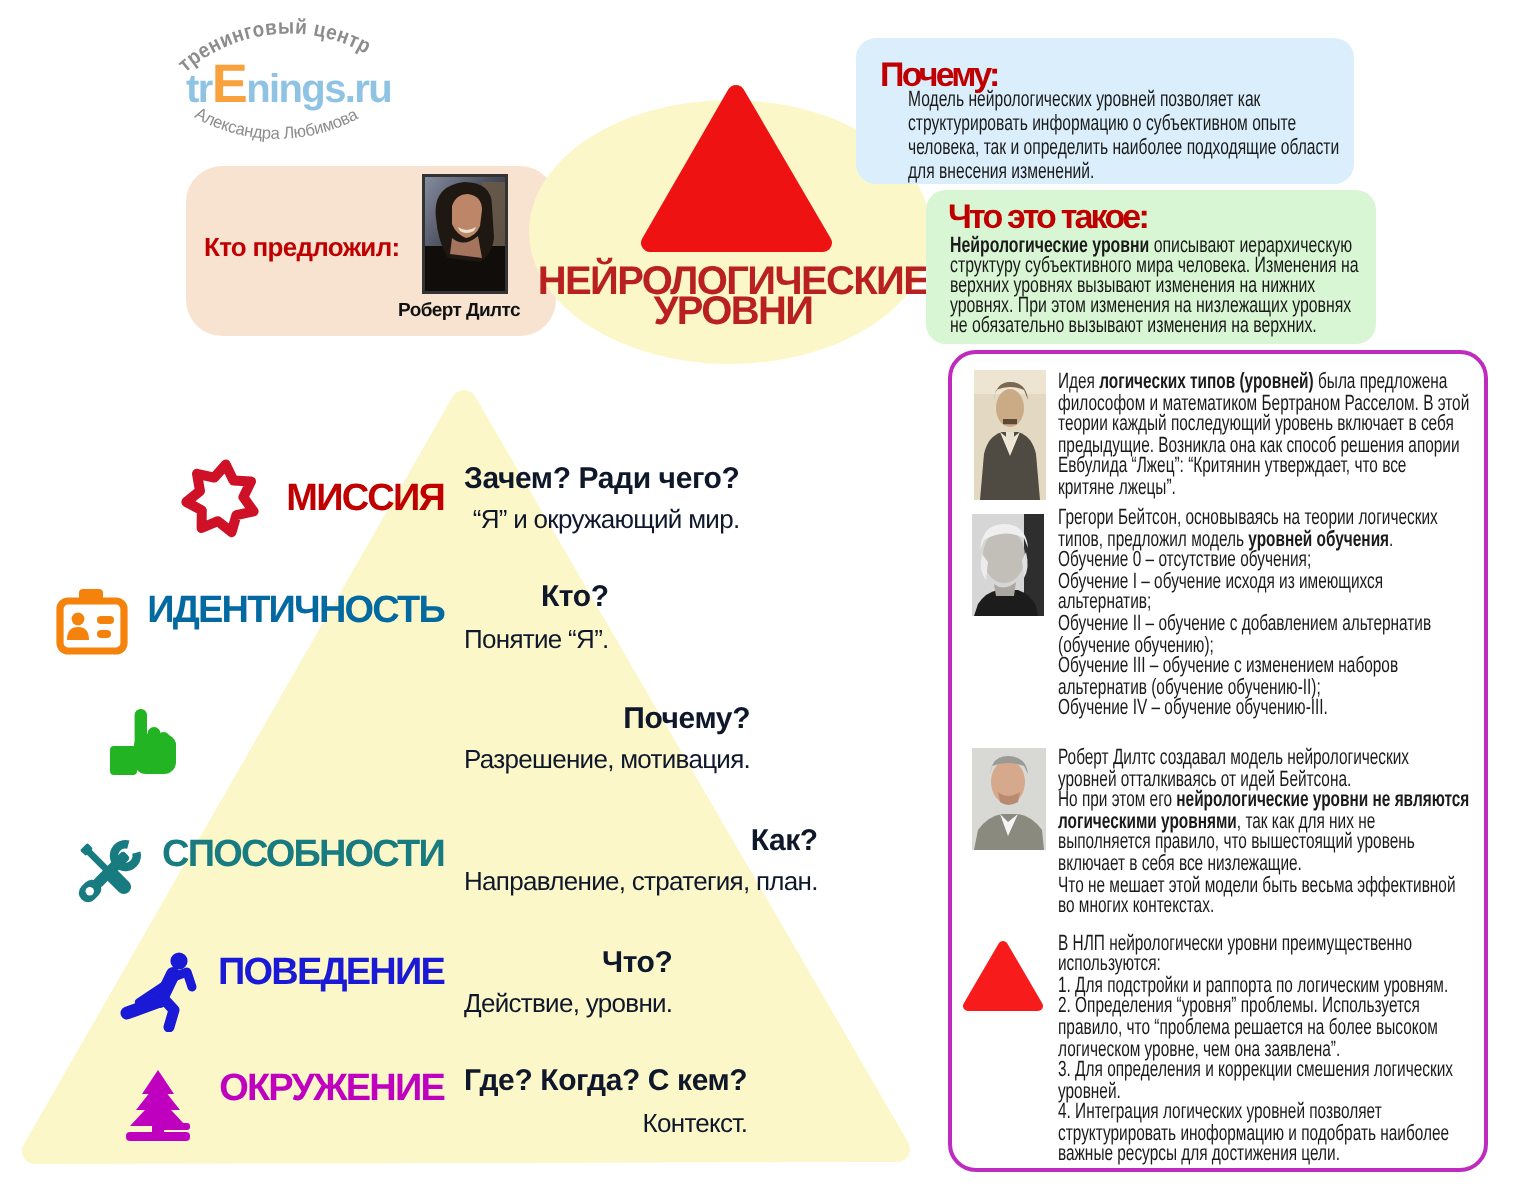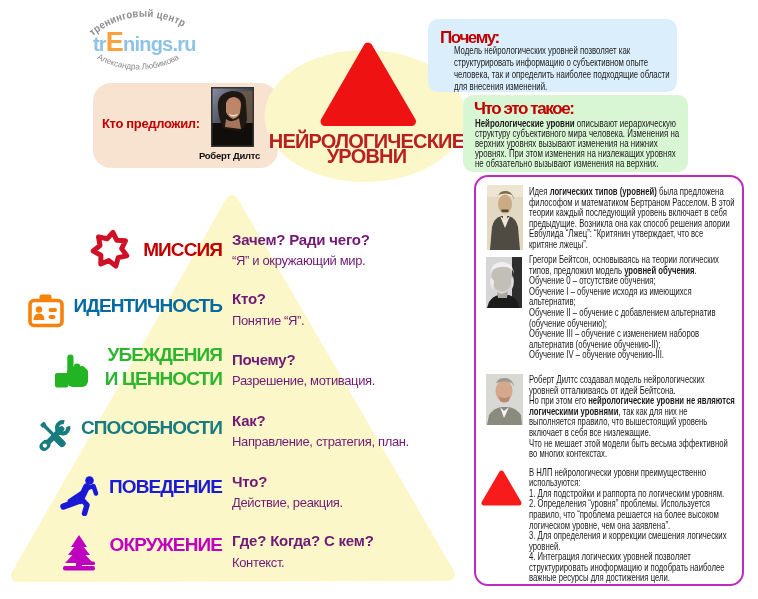--- a/index.html
+++ b/index.html
@@ -1,18 +1,18 @@
 <!DOCTYPE html>
 <html><head><meta charset="utf-8">
 <style>
   html,body{margin:0;padding:0;}
   body{width:758px;height:599px;overflow:hidden;background:#fff;font-family:"Liberation Sans",sans-serif;}
   .page{position:relative;width:758px;height:599px;background:#fff;}
   .abs{position:absolute;}
-  .qblock{font-size:15px;line-height:20.5px;color:#701a75;letter-spacing:-0.2px;white-space:nowrap;font-weight:bold;}
+  .qblock{font-size:15px;line-height:20.5px;color:#0f172a;letter-spacing:-0.2px;white-space:nowrap;font-weight:bold;text-align:right;}
   .qblock .q2{font-weight:normal;font-size:13px;letter-spacing:-0.35px;}
   .lbl{font-weight:bold;font-size:19px;line-height:22px;letter-spacing:-0.9px;text-align:right;white-space:nowrap;}
   .sm{font-size:11px;line-height:10.55px;color:#1a1a1a;transform:scaleX(0.70);transform-origin:0 0;white-space:nowrap;}
 </style></head>
 <body>
 <div class="page">
 
   <div class="abs" style="left:93px;top:83px;width:185px;height:85px;background:#f8e3d1;border-radius:18px;"></div>
 
   <svg class="abs" style="left:0;top:0;" width="758" height="599" viewBox="0 0 758 599">
@@ -124,21 +124,20 @@
   <svg class="abs" style="left:53px;top:353px;" width="37" height="37" viewBox="0 0 37 37">
     <g fill="#22b422">
       <rect x="14.3" y="1.5" width="6.2" height="21" rx="3"></rect>
       <rect x="14" y="14" width="21" height="20" rx="6"></rect>
       <circle cx="24" cy="13.8" r="3.3"></circle>
       <circle cx="28.8" cy="16.3" r="3.3"></circle>
       <circle cx="31.9" cy="19.5" r="3.1"></circle>
       <rect x="2" y="20" width="13.5" height="14.5" rx="2"></rect>
     </g>
   </svg>
-  <div class="abs lbl" style="left:60px;top:342.5px;width:162px;color:#2db52d;line-height:24px;">УБЕЖДЕНИЯ<br>И ЦЕННОСТИ</div>
   <div class="abs qblock" style="left:232px;top:349.6px;">Почему?<br><span class="q2">Разрешение, мотивация.</span></div>
 
   <svg class="abs" style="left:36px;top:413px;" width="40" height="42" viewBox="0 0 40 42">
     <g fill="#177b80" stroke="none">
       <g transform="translate(17.5,24) rotate(45)">
         <path d="M -3.9 -19.75 A 7.8 7.8 0 1 0 3.9 -19.75 L 1.8 -16.1 A 3.6 3.6 0 1 1 -1.8 -16.1 Z"></path>
         <rect x="-2.7" y="-14" width="5.4" height="22" rx="2"></rect>
         <rect x="-4.6" y="6" width="9.2" height="12" rx="4.5"></rect>
         <circle cx="0" cy="12.2" r="2.1" fill="#fff"></circle>
       </g>
@@ -156,21 +155,21 @@
     <g fill="none" stroke="#1a1ad6">
       <circle cx="29.5" cy="5.5" r="4.3" fill="#1a1ad6" stroke="none"></circle>
       <path d="M26.5 12 L 20 25.5" stroke-width="7" stroke-linecap="round"></path>
       <path d="M25.5 14 L 33.5 11 L 36 18.5" stroke-width="4.5" stroke-linecap="round" stroke-linejoin="round"></path>
       <path d="M21.5 18 L 9.5 26" stroke-width="4" stroke-linecap="round"></path>
       <path d="M20 25.5 L 3.5 31.5" stroke-width="6.5" stroke-linecap="round"></path>
       <path d="M21 23.5 L 27 30 L 24.5 38.5" stroke-width="5.5" stroke-linecap="round" stroke-linejoin="round"></path>
     </g>
   </svg>
   <div class="abs lbl" style="left:60px;top:476.2px;width:162px;color:#1a1ad6;">ПОВЕДЕНИЕ</div>
-  <div class="abs qblock" style="left:232px;top:471.6px;">Что?<br><span class="q2">Действие, реакция.</span></div>
+  <div class="abs qblock" style="left:232px;top:471.6px;">Что?<br><span class="q2">Действие, уровни.</span></div>
 
   <svg class="abs" style="left:62px;top:534px;" width="36" height="38" viewBox="0 0 36 38">
     <g fill="#bf00bf">
       <path d="M17 1 L 25 13 L 9 13 Z"></path>
       <path d="M17 7 L 28 21 L 6 21 Z"></path>
       <path d="M17 14 L 31 29 L 3 29 Z"></path>
       <rect x="14" y="27" width="6" height="8"></rect>
       <rect x="18" y="27.5" width="15" height="3.5" rx="1.5"></rect>
       <rect x="1" y="32" width="32" height="4.5" rx="2"></rect>
     </g>

